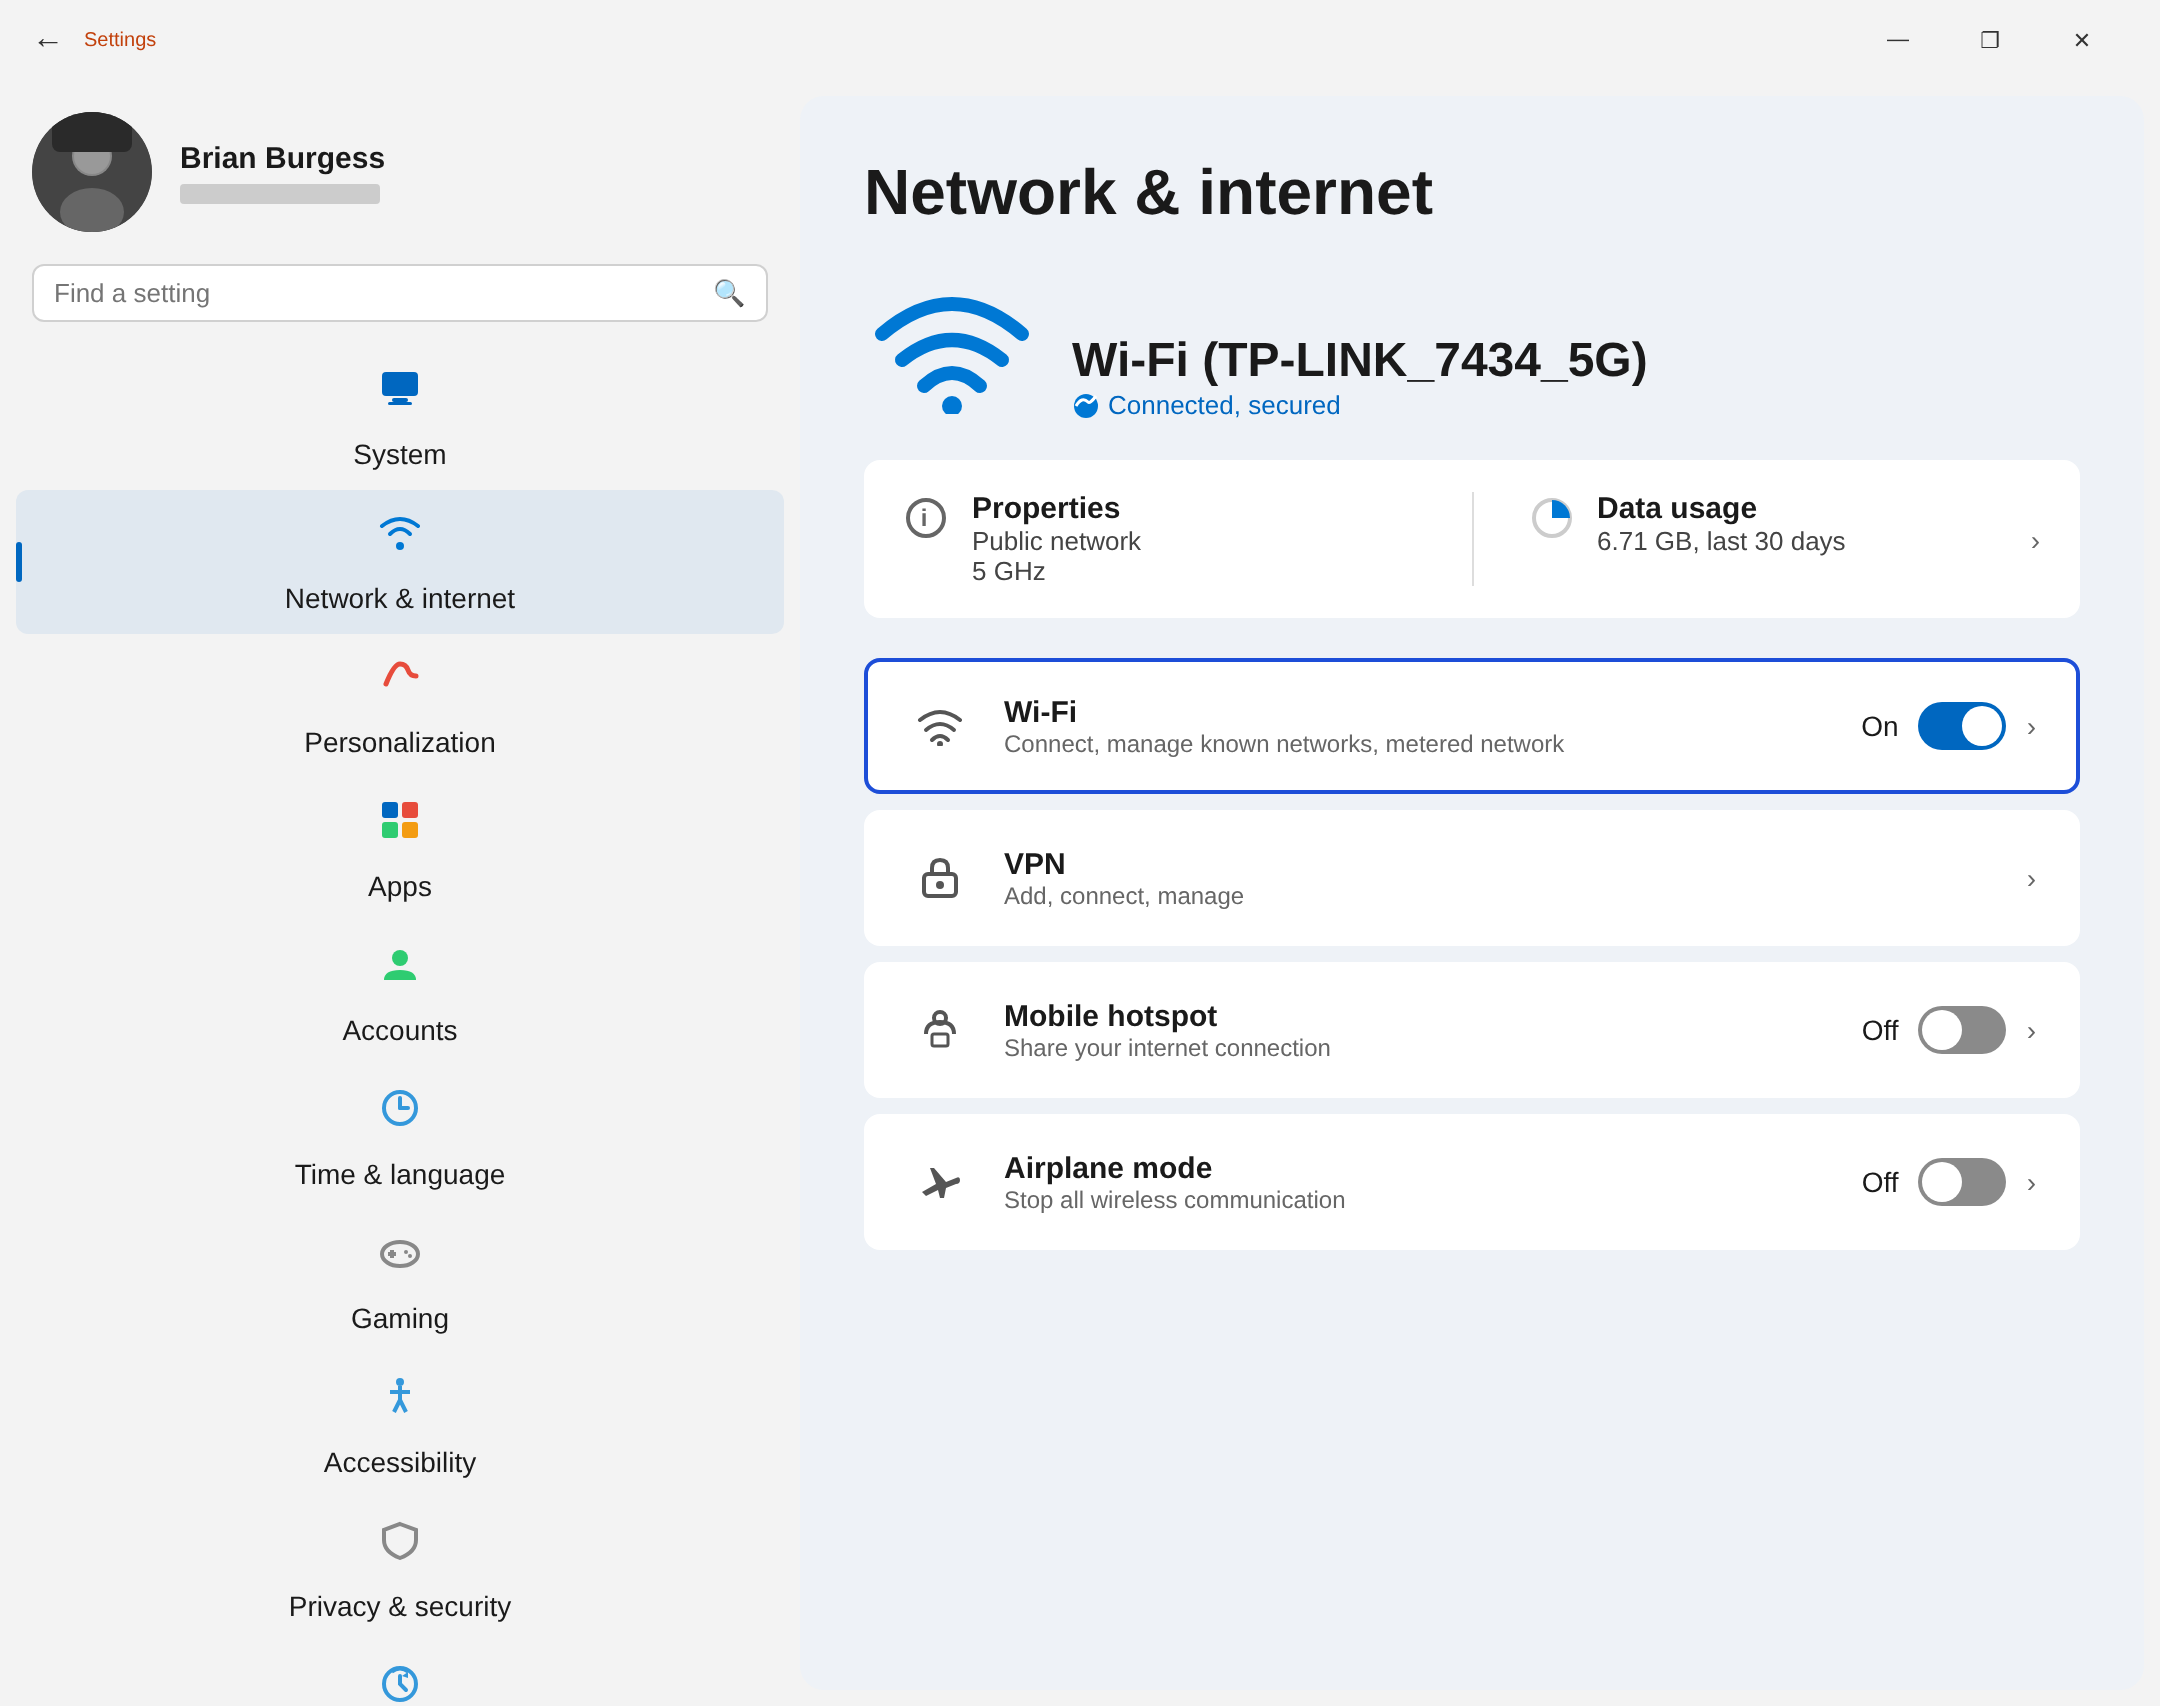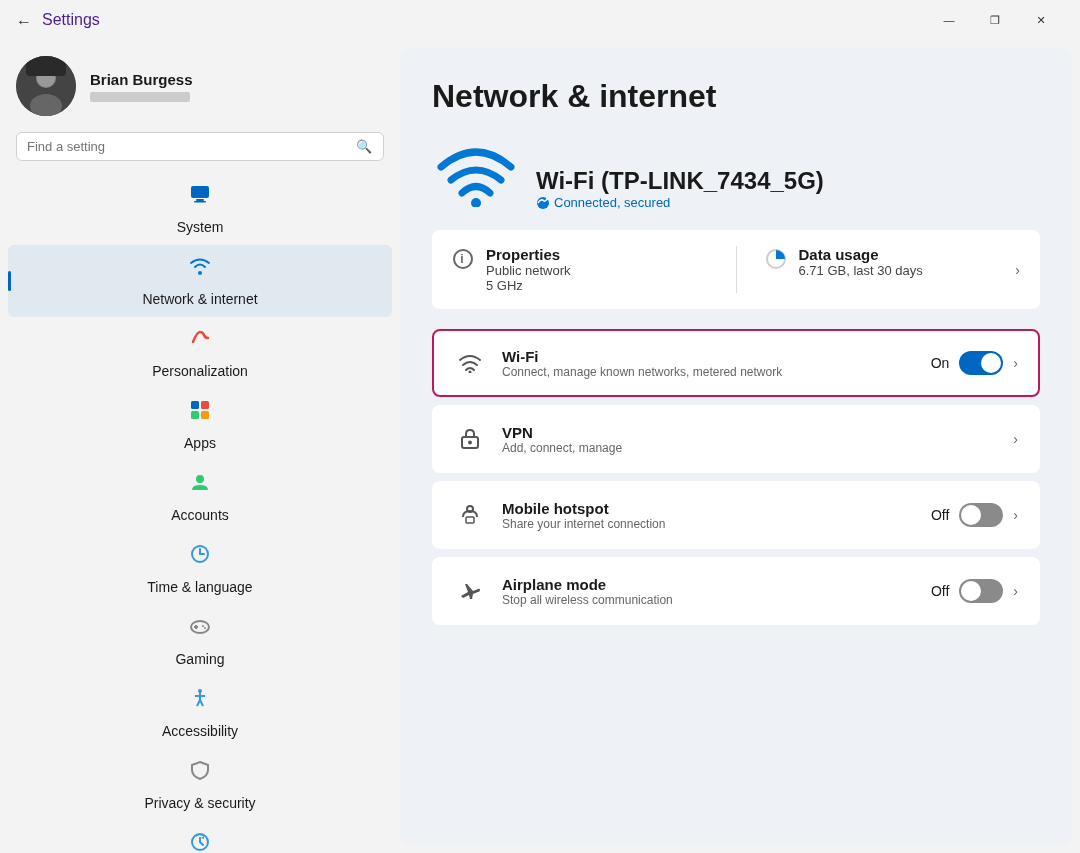--- a/index.html
+++ b/index.html
@@ -22,22 +22,22 @@
       padding: 0 16px;
       justify-content: space-between;
       flex-shrink: 0;
     }
     .titlebar-left {
       display: flex;
       align-items: center;
       gap: 10px;
     }
     .titlebar-title {
-      font-size: 16px;
-      color: #4c1d95;
+      font-size: 10px;
+      color: #c2410c;
     }
     .titlebar-controls {
       display: flex;
       align-items: center;
       gap: 0;
     }
     .titlebar-btn {
       width: 46px;
       height: 32px;
       display: flex;
@@ -254,21 +254,21 @@
       border-radius: 8px;
       padding: 16px 20px;
       margin-bottom: 8px;
       display: flex;
       align-items: center;
       gap: 16px;
       cursor: pointer;
       border: 2px solid transparent;
     }
     .setting-row.highlighted {
-      border: 2px solid #be185d;
+      border: 2px solid #1d4ed8;
     }
     .setting-row-icon {
       width: 32px;
       height: 32px;
       display: flex;
       align-items: center;
       justify-content: center;
       color: #555;
       font-size: 20px;
       flex-shrink: 0;

